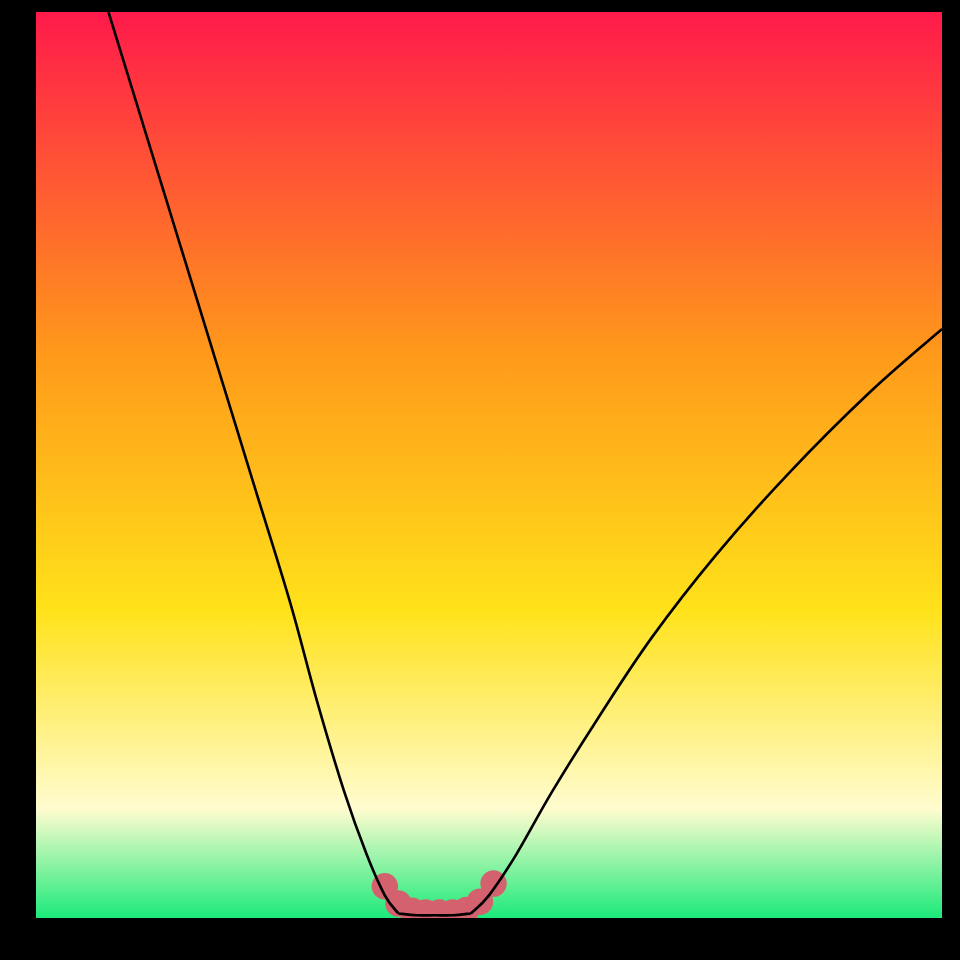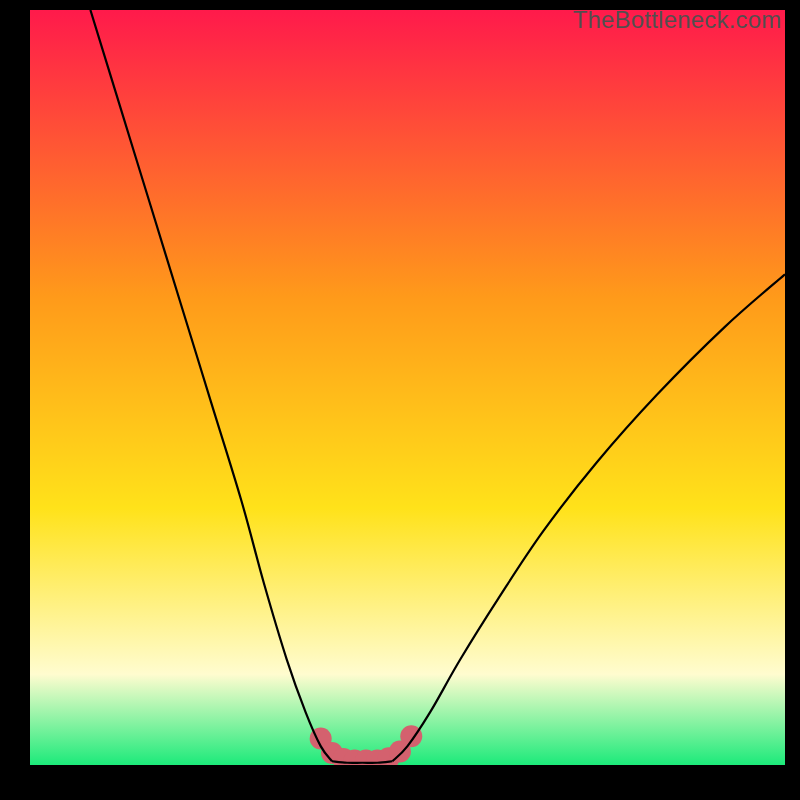--- a/index.html
+++ b/index.html
@@ -63,14 +63,13 @@
           <circle cx="358.625" cy="748.205" r="11" fill="#d4616e"></circle>
           <circle cx="369.95" cy="741.41" r="11" fill="#d4616e"></circle>
           <circle cx="381.275" cy="726.31" r="11" fill="#d4616e"></circle>
         </g>
       <path id="curve-left" fill="none" stroke="#000000" stroke-width="2.2" d="M 60.4 0 C 65.836 17.666999999999994, 79.728 62.81599999999999, 90.6 98.14999999999998 C 101.472 133.48399999999998, 109.928 160.96599999999995, 120.8 196.29999999999995 C 131.672 231.63399999999996, 140.12800000000001 259.116, 151 294.45 C 161.87199999999999 329.784, 170.32799999999997 357.266, 181.2 392.6 C 192.072 427.934, 201.88700000000003 458.134, 211.40000000000003 490.75 C 220.91300000000004 523.366, 225.89600000000002 545.261, 234.05 573.8 C 242.204 602.3389999999999, 249.22550000000004 626.197, 256.70000000000005 649.3 C 264.1745 672.4029999999999, 269.4595 686.5215, 275.575 702.15 C 281.6905 717.7785, 285.9185 727.2915, 290.675 736.125 C 295.4315 744.9585, 299.9615 748.5070000000001, 302 751.225"></path>
       <path id="curve-floor" fill="none" stroke="#000000" stroke-width="2.2" d="M 302 751.225 C 304.718 751.4968, 311.664 752.4632, 317.09999999999997 752.735 C 322.53599999999994 753.0068, 326.76399999999995 752.735, 332.2 752.735 C 337.636 752.735, 341.86400000000003 753.0068, 347.3 752.735 C 352.736 752.4632, 359.68199999999996 751.4968, 362.4 751.225"></path>
       <path id="curve-right" fill="none" stroke="#000000" stroke-width="2.2" d="M 362.4 751.225 C 365.118 748.5070000000001, 370.705 744.9585, 377.5 736.125 C 384.295 727.2915, 390.63700000000006 717.7785, 400.15000000000003 702.15 C 409.663 686.5215, 418.11899999999997 669.685, 430.34999999999997 649.3 C 442.58099999999996 628.915, 453.151 612.0029999999999, 468.1 588.9 C 483.04900000000004 565.797, 495.7330000000001 545.412, 513.4000000000001 520.95 C 531.0670000000001 496.48800000000006, 545.865 477.462, 566.25 453 C 586.635 428.538, 603.547 409.512, 626.65 385.05 C 649.7529999999999 360.588, 671.4970000000001 338.84400000000005, 694.6 317.1 C 717.703 295.356, 744.128 273.763, 755 264.25"></path>
     </svg>
   </div>
 
-  <div class="watermark">TheBottleneck.com</div>
 </div>
 
 </body></html>

